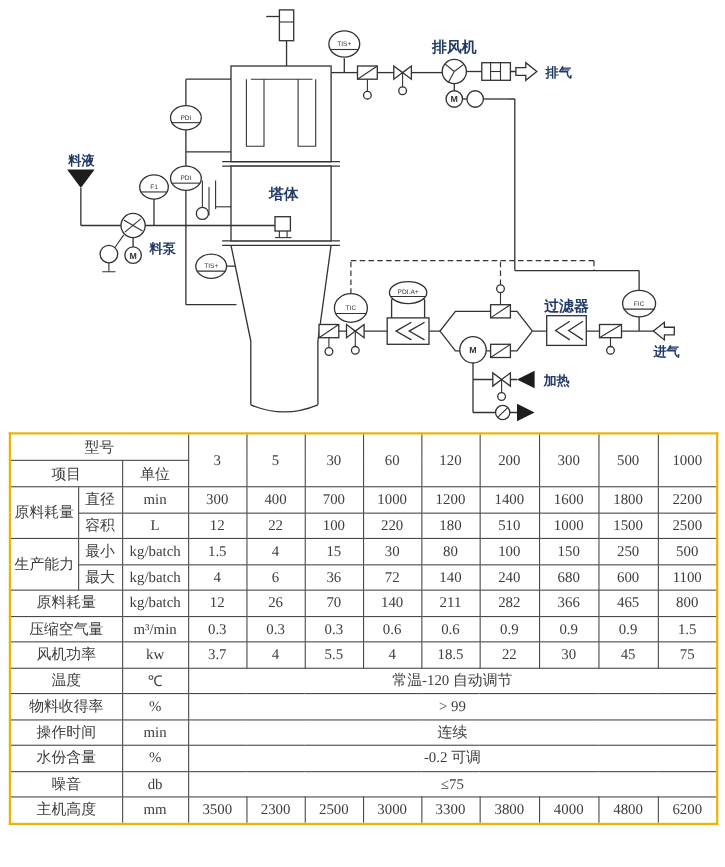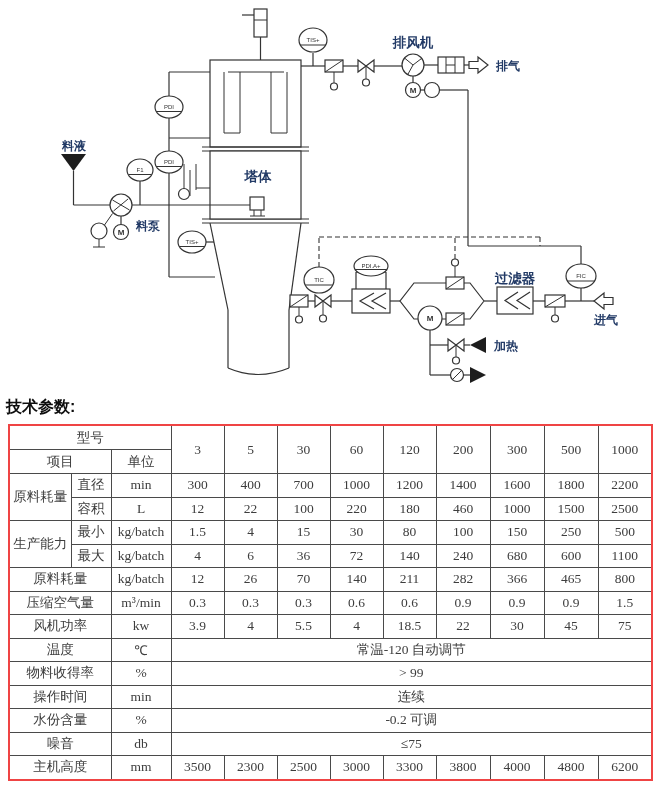--- a/index.html
+++ b/index.html
@@ -11,21 +11,21 @@
   .thin{stroke:#333;stroke-width:1;fill:none;}
   .dash{stroke:#333;stroke-width:1.1;fill:none;stroke-dasharray:5 3;}
   .solid-fill{fill:#1d1d1d;stroke:none;}
   .sym{fill:#fff;stroke:#333;stroke-width:1.2;}
   .inst-text{font-family:"Liberation Sans",sans-serif;font-size:6px;fill:#333;text-anchor:middle;}
   .m-text{font-family:"Liberation Sans",sans-serif;font-size:8px;fill:#333;text-anchor:middle;font-weight:bold;}
   .cn-label{font-family:"Liberation Sans",sans-serif;font-weight:bold;fill:#223a66;text-anchor:middle;}
   .cn-12{font-size:12px;} .cn-13{font-size:13.5px;}
   .section-title{font-size:16px;font-weight:bold;color:#0d0d0d;margin:4px 0 6px 6px;}
   table.params{border-collapse:collapse;table-layout:fixed;margin-left:8px;width:643px;
-    font-family:"Liberation Serif",serif;color:#3d3d3d;border:2px solid #ef4444;}
+    font-family:"Liberation Serif",serif;color:#3d3d3d;border:2px solid #eab308;}
   table.params th,table.params td{border:1px solid #4a4a4a;text-align:center;vertical-align:middle;
     padding:0;height:22.5px;font-size:13.5px;font-weight:normal;overflow:hidden;white-space:nowrap;}
   table.params thead th{height:23px;}
 </style>
 </head>
 <body>
 
 <div class="page">
 
   <div class="diagram-wrap">
@@ -290,21 +290,20 @@
       <g>
         <line class="pipe" x1="430" y1="375" x2="450.5" y2="375"></line>
         <circle class="sym" cx="457" cy="375" r="6.5"></circle>
         <line class="thin" x1="452.5" y1="379.5" x2="461.5" y2="370.5"></line>
         <line class="pipe" x1="463.5" y1="375" x2="470" y2="375"></line>
         <polygon class="solid-fill" points="470,367 470,383 486,375"></polygon>
       </g>
     </svg>
   </div>
 
-  <div class="section-title">技术参数:</div>
 
   <table class="params">
     <colgroup>
       <col style="width:62px">
         <col style="width:40px">
         <col style="width:60px">
       <col style="width:53px">
         <col style="width:53px">
         <col style="width:53px">
       <col style="width:53px">
@@ -348,21 +347,21 @@
           <td>2200</td>
         </tr>
         <tr>
           <td>容积</td>
           <td>L</td>
           <td>12</td>
           <td>22</td>
           <td>100</td>
           <td>220</td>
           <td>180</td>
-          <td>460</td>
+          <td>510</td>
           <td>1000</td>
           <td>1500</td>
           <td>2500</td>
         </tr>
         <tr>
           <td rowspan="2">生产能力</td>
           <td>最小</td>
           <td>kg/batch</td>
           <td>1.5</td>
           <td>4</td>
@@ -409,21 +408,21 @@
           <td>0.6</td>
           <td>0.6</td>
           <td>0.9</td>
           <td>0.9</td>
           <td>0.9</td>
           <td>1.5</td>
         </tr>
         <tr>
           <td colspan="2">风机功率</td>
           <td>kw</td>
-          <td>3.9</td>
+          <td>3.7</td>
           <td>4</td>
           <td>5.5</td>
           <td>4</td>
           <td>18.5</td>
           <td>22</td>
           <td>30</td>
           <td>45</td>
           <td>75</td>
         </tr>
         <tr>

